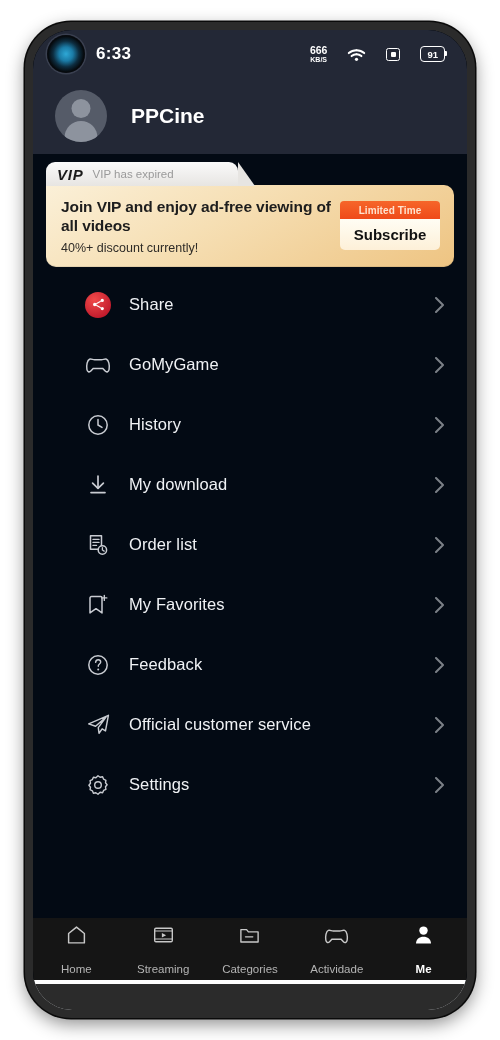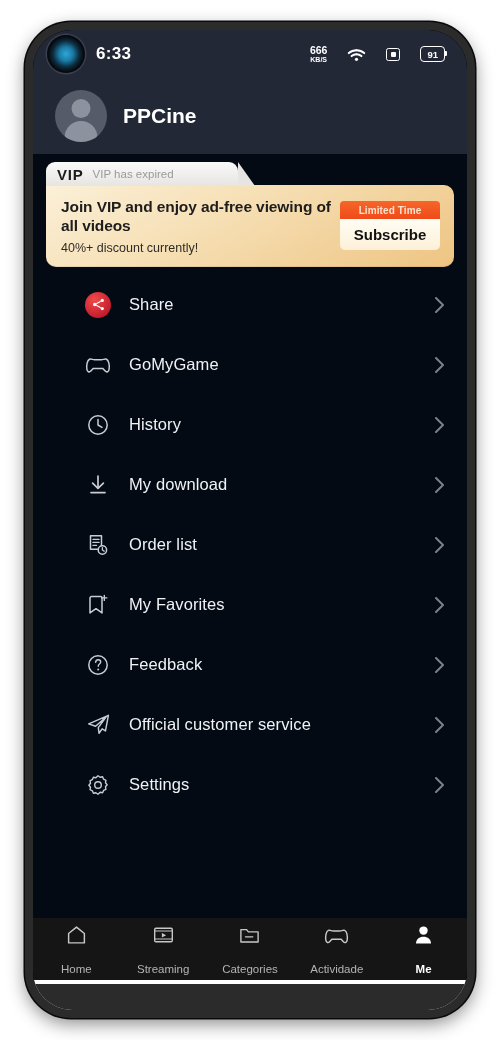--- a/index.html
+++ b/index.html
@@ -87,40 +87,40 @@
   .avatar::before{
     content:""; position:absolute; left:50%; top:9px;
     width:19px;height:19px;border-radius:50%;
     background:#8d939e; transform:translateX(-50%);
   }
   .avatar::after{
     content:""; position:absolute; left:50%; top:31px;
     width:33px;height:25px;border-radius:17px 17px 0 0;
     background:#8d939e; transform:translateX(-50%);
   }
-  .username{ color:#fff; font-size:21px; font-weight:700; margin-left:16px; }
+  .username{ color:#fff; font-size:21px; font-weight:700; margin-left:24px; }
 
   
   .vip-wrap{ position:relative; margin:8px 13px 0 13px; flex:0 0 auto; }
   .vip-tab{
     position:relative; width:192px; height:24px;
     background:linear-gradient(180deg,#fafafa,#e7e5e2);
     border-radius:9px 9px 0 0;
     display:flex; align-items:center; padding-left:11px; gap:9px;
     z-index:2;
   }
   .vip-tab::after{
     content:""; position:absolute; right:-17px; top:0;
     width:0;height:0;
     border-style:solid; border-width:0 17px 24px 0;
     border-color:transparent transparent #e7e5e2 transparent;
   }
   .vip-logo{
     color:#1b1b1b; font-size:15px; font-weight:800;
-    letter-spacing:.8px;
+    font-style:italic; letter-spacing:.8px;
   }
   .vip-status{ color:#9a9a9a; font-size:11.5px; }
   .vip-body{
     position:relative; margin-top:-1px;
     background:linear-gradient(150deg,#fbf0d8 0%,#f6dfb4 42%,#eec482 100%);
     border-radius:0 10px 10px 10px;
     padding:12px 14px 12px 15px;
     display:flex; align-items:center; min-height:78px;
     box-shadow:inset 0 -1px 0 rgba(0,0,0,.08);
   }

